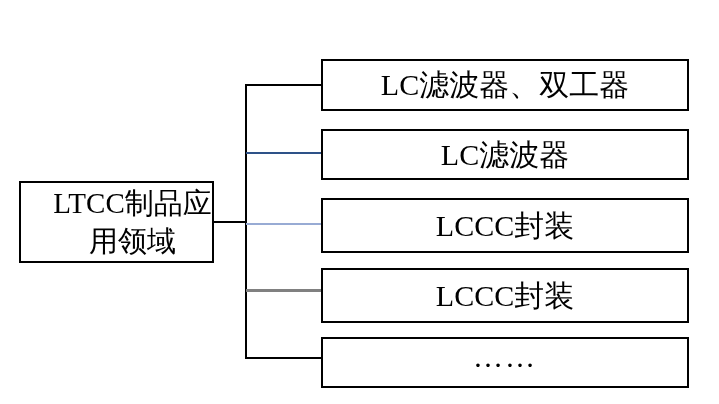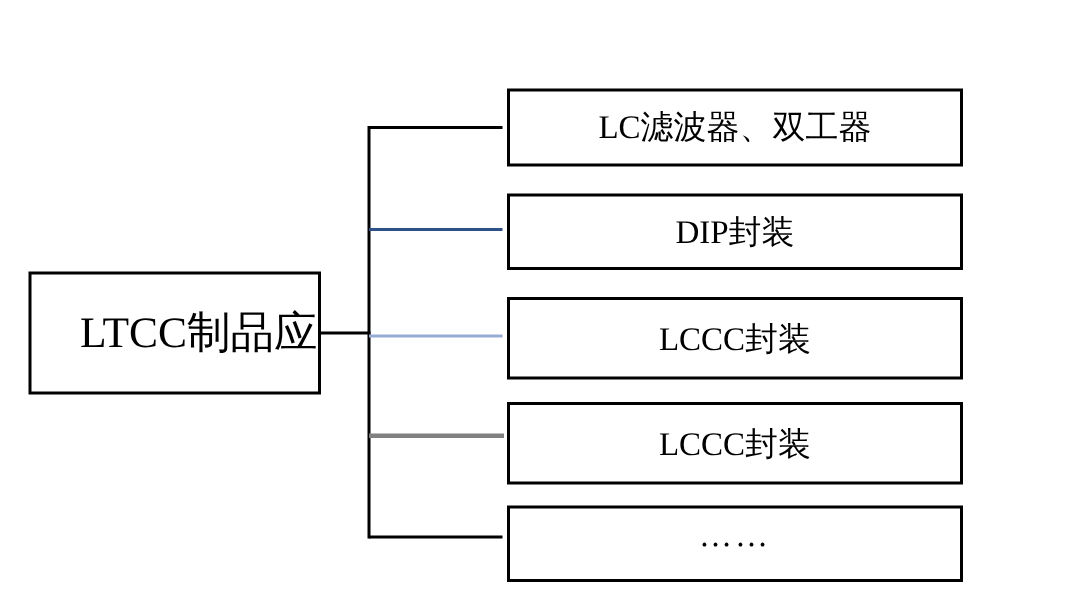--- a/index.html
+++ b/index.html
@@ -21,22 +21,22 @@
     justify-content:center;
     text-align:center;
   }
   .root{
     left:19px;top:181px;width:195px;height:82px;
     font-size:29px;line-height:38px;
     flex-direction:column;
     padding-left:32px;
   }
   .child{
-    left:338px;width:304px;
-    font-size:22px;line-height:34px;
+    left:321px;width:368px;
+    font-size:30px;line-height:34px;
   }
   .c1{top:59px;height:52px;}
   .c2{top:129px;height:51px;}
   .c3{top:198px;height:55px;}
   .c4{top:268px;height:55px;text-align:center;}
   .c5{top:337px;height:51px;}
   .ellipsis-label{transform:translateY(-6px);letter-spacing:2px;}
   .line{position:absolute;background:#000;}
   .trunk{left:245px;top:84px;width:2px;height:275px;}
   .hline{height:2px;}
@@ -47,35 +47,36 @@
   .b4{left:246px;top:289px;width:90px;height:3px;}
   .b5{left:246px;top:357px;width:89px;}
 </style>
 </head>
 <body>
 
 <div class="canvas">
 
   <div class="box root">
     <div>LTCC制品应</div>
+    <div>用领域</div>
   </div>
 
   <div class="line trunk" style="background: rgb(0, 0, 0);"></div>
   <div class="line hline b1" style="background: rgb(0, 0, 0);"></div>
   <div class="line hline b2" style="background: rgb(46, 82, 136);"></div>
   <div class="line hline b3a" style="background: rgb(0, 0, 0);"></div>
   <div class="line hline b3b" style="background: rgb(152, 171, 212);"></div>
   <div class="line b4" style="background: rgb(128, 128, 128);"></div>
   <div class="line hline b5" style="background: rgb(0, 0, 0);"></div>
 
   <div class="box child c1">
     <span>LC滤波器、双工器</span>
   </div>
   <div class="box child c2">
-    <span>DIP封装</span>
+    <span>LC滤波器</span>
   </div>
   <div class="box child c3">
     <span>LCCC封装</span>
   </div>
   <div class="box child c4">
     <span>LCCC封装</span>
   </div>
   <div class="box child c5">
     <span class="ellipsis-label">……</span>
   </div>

